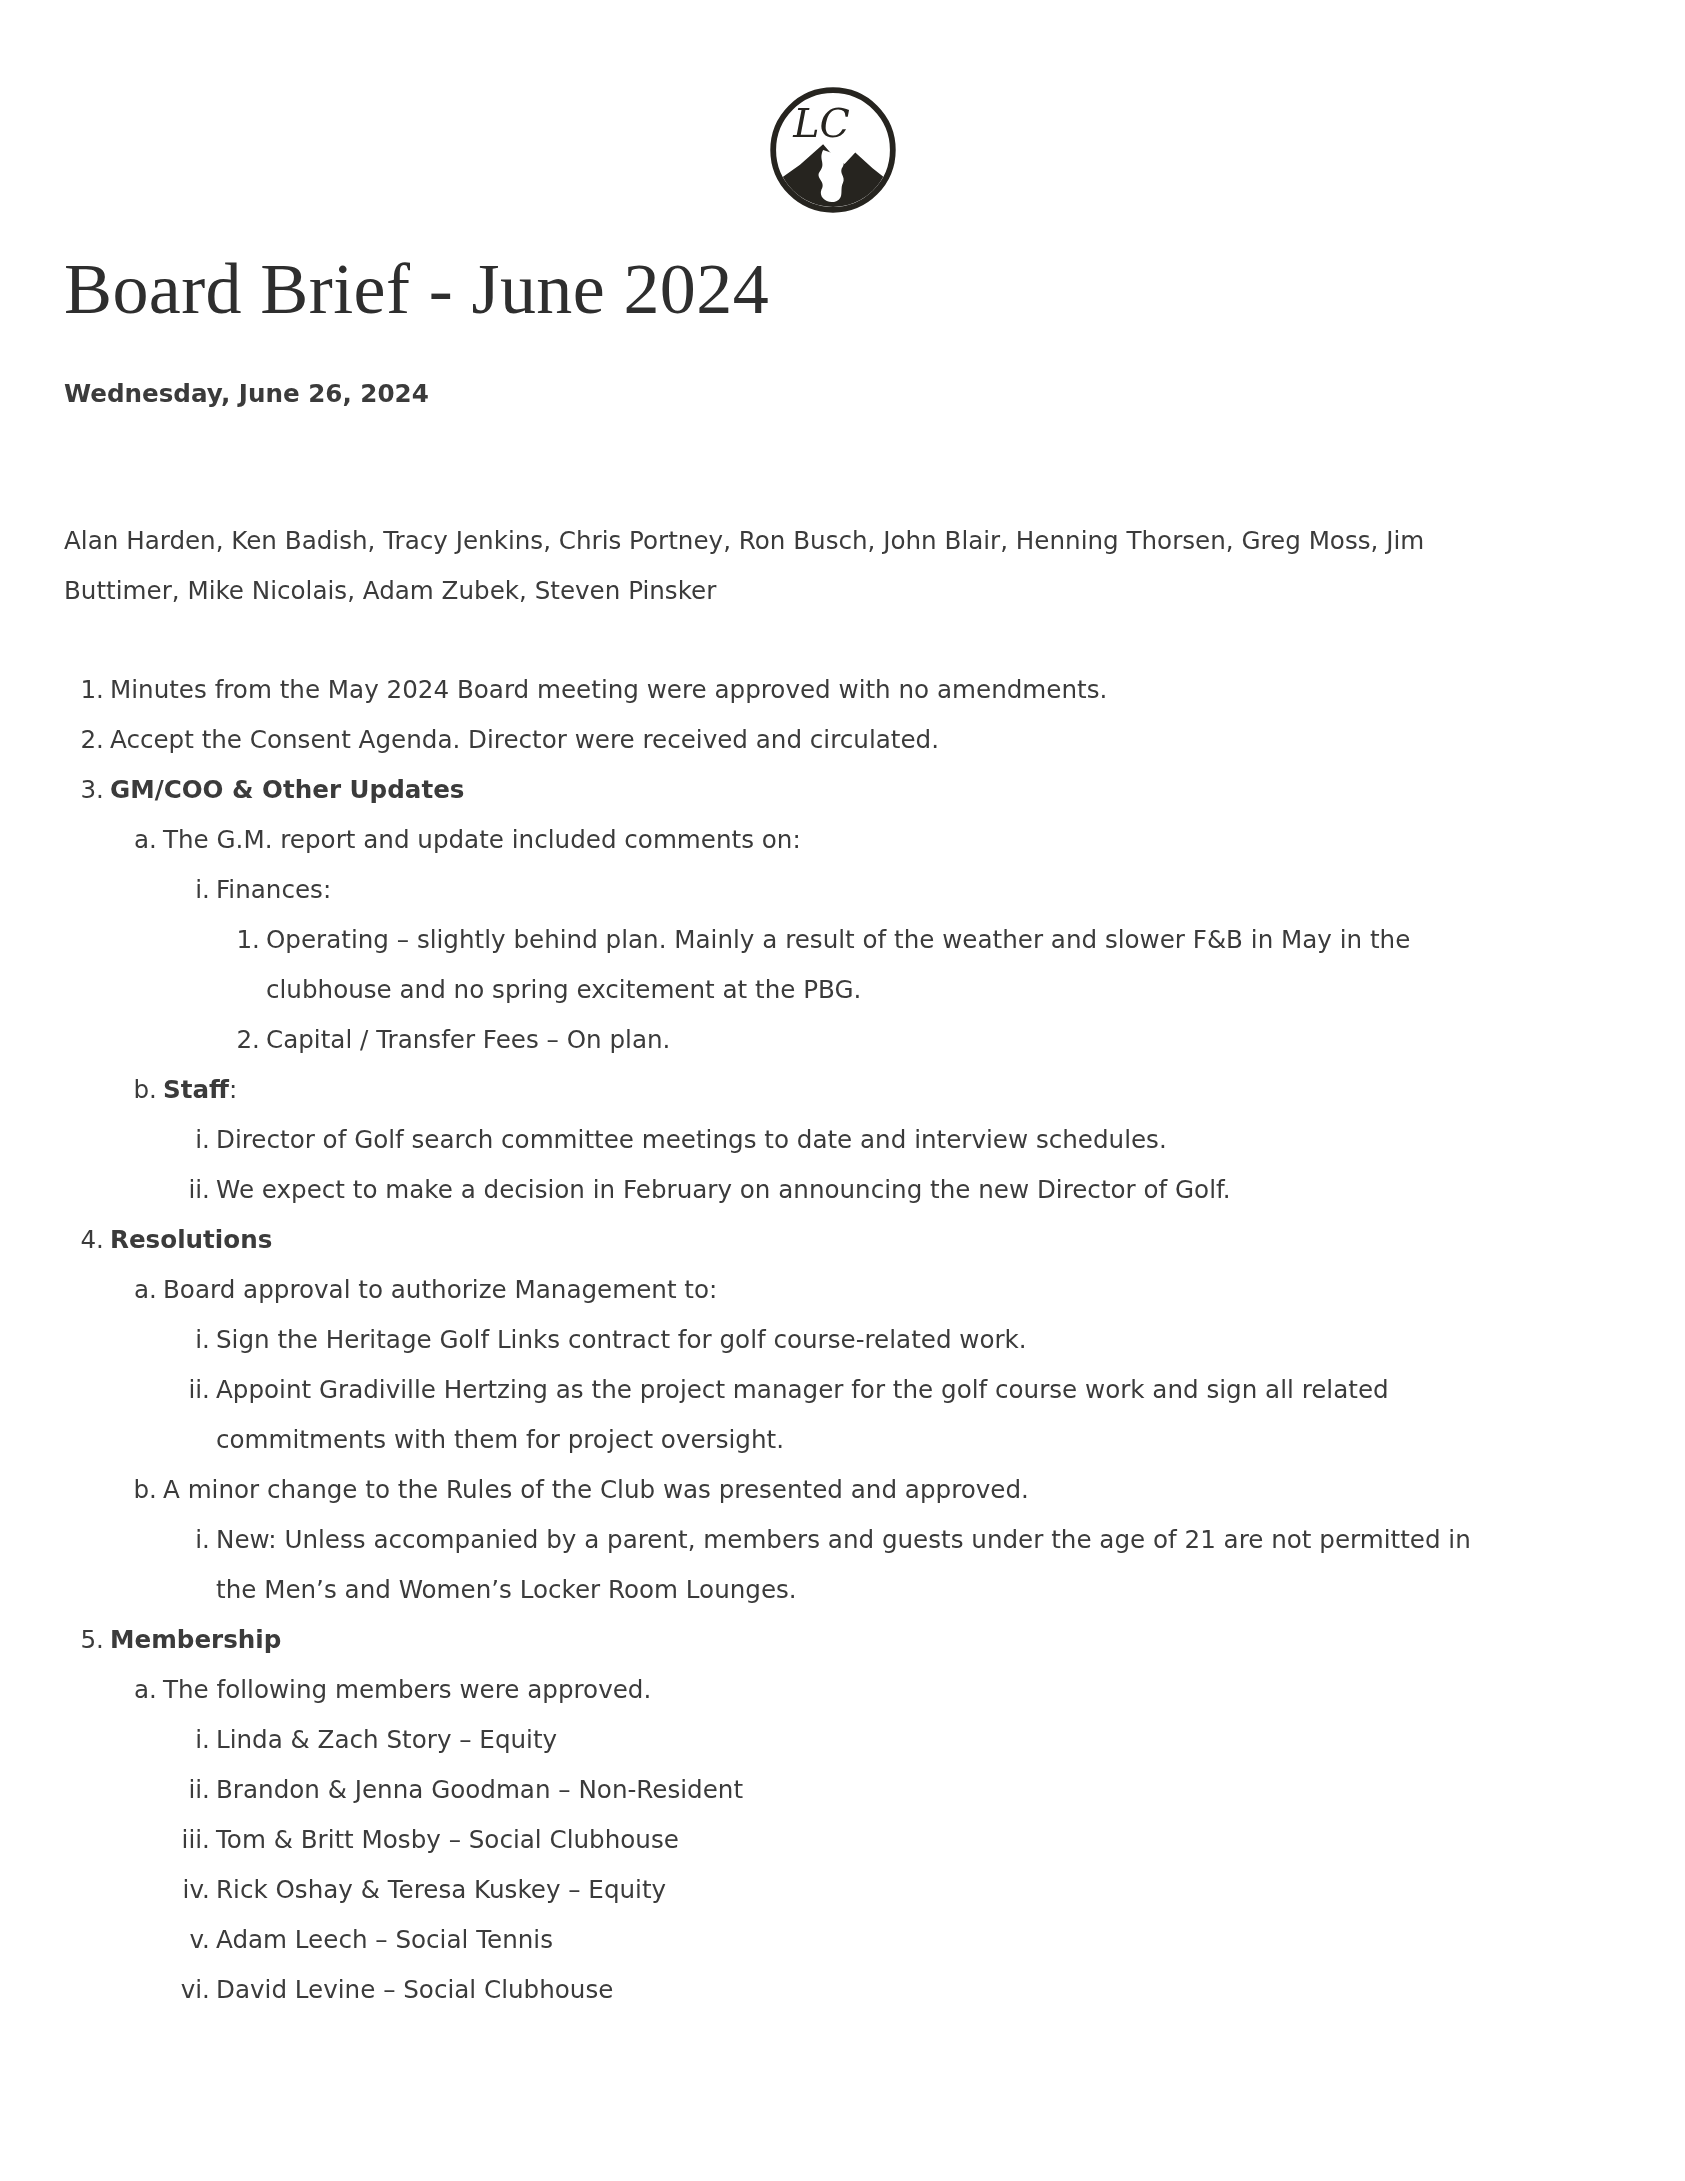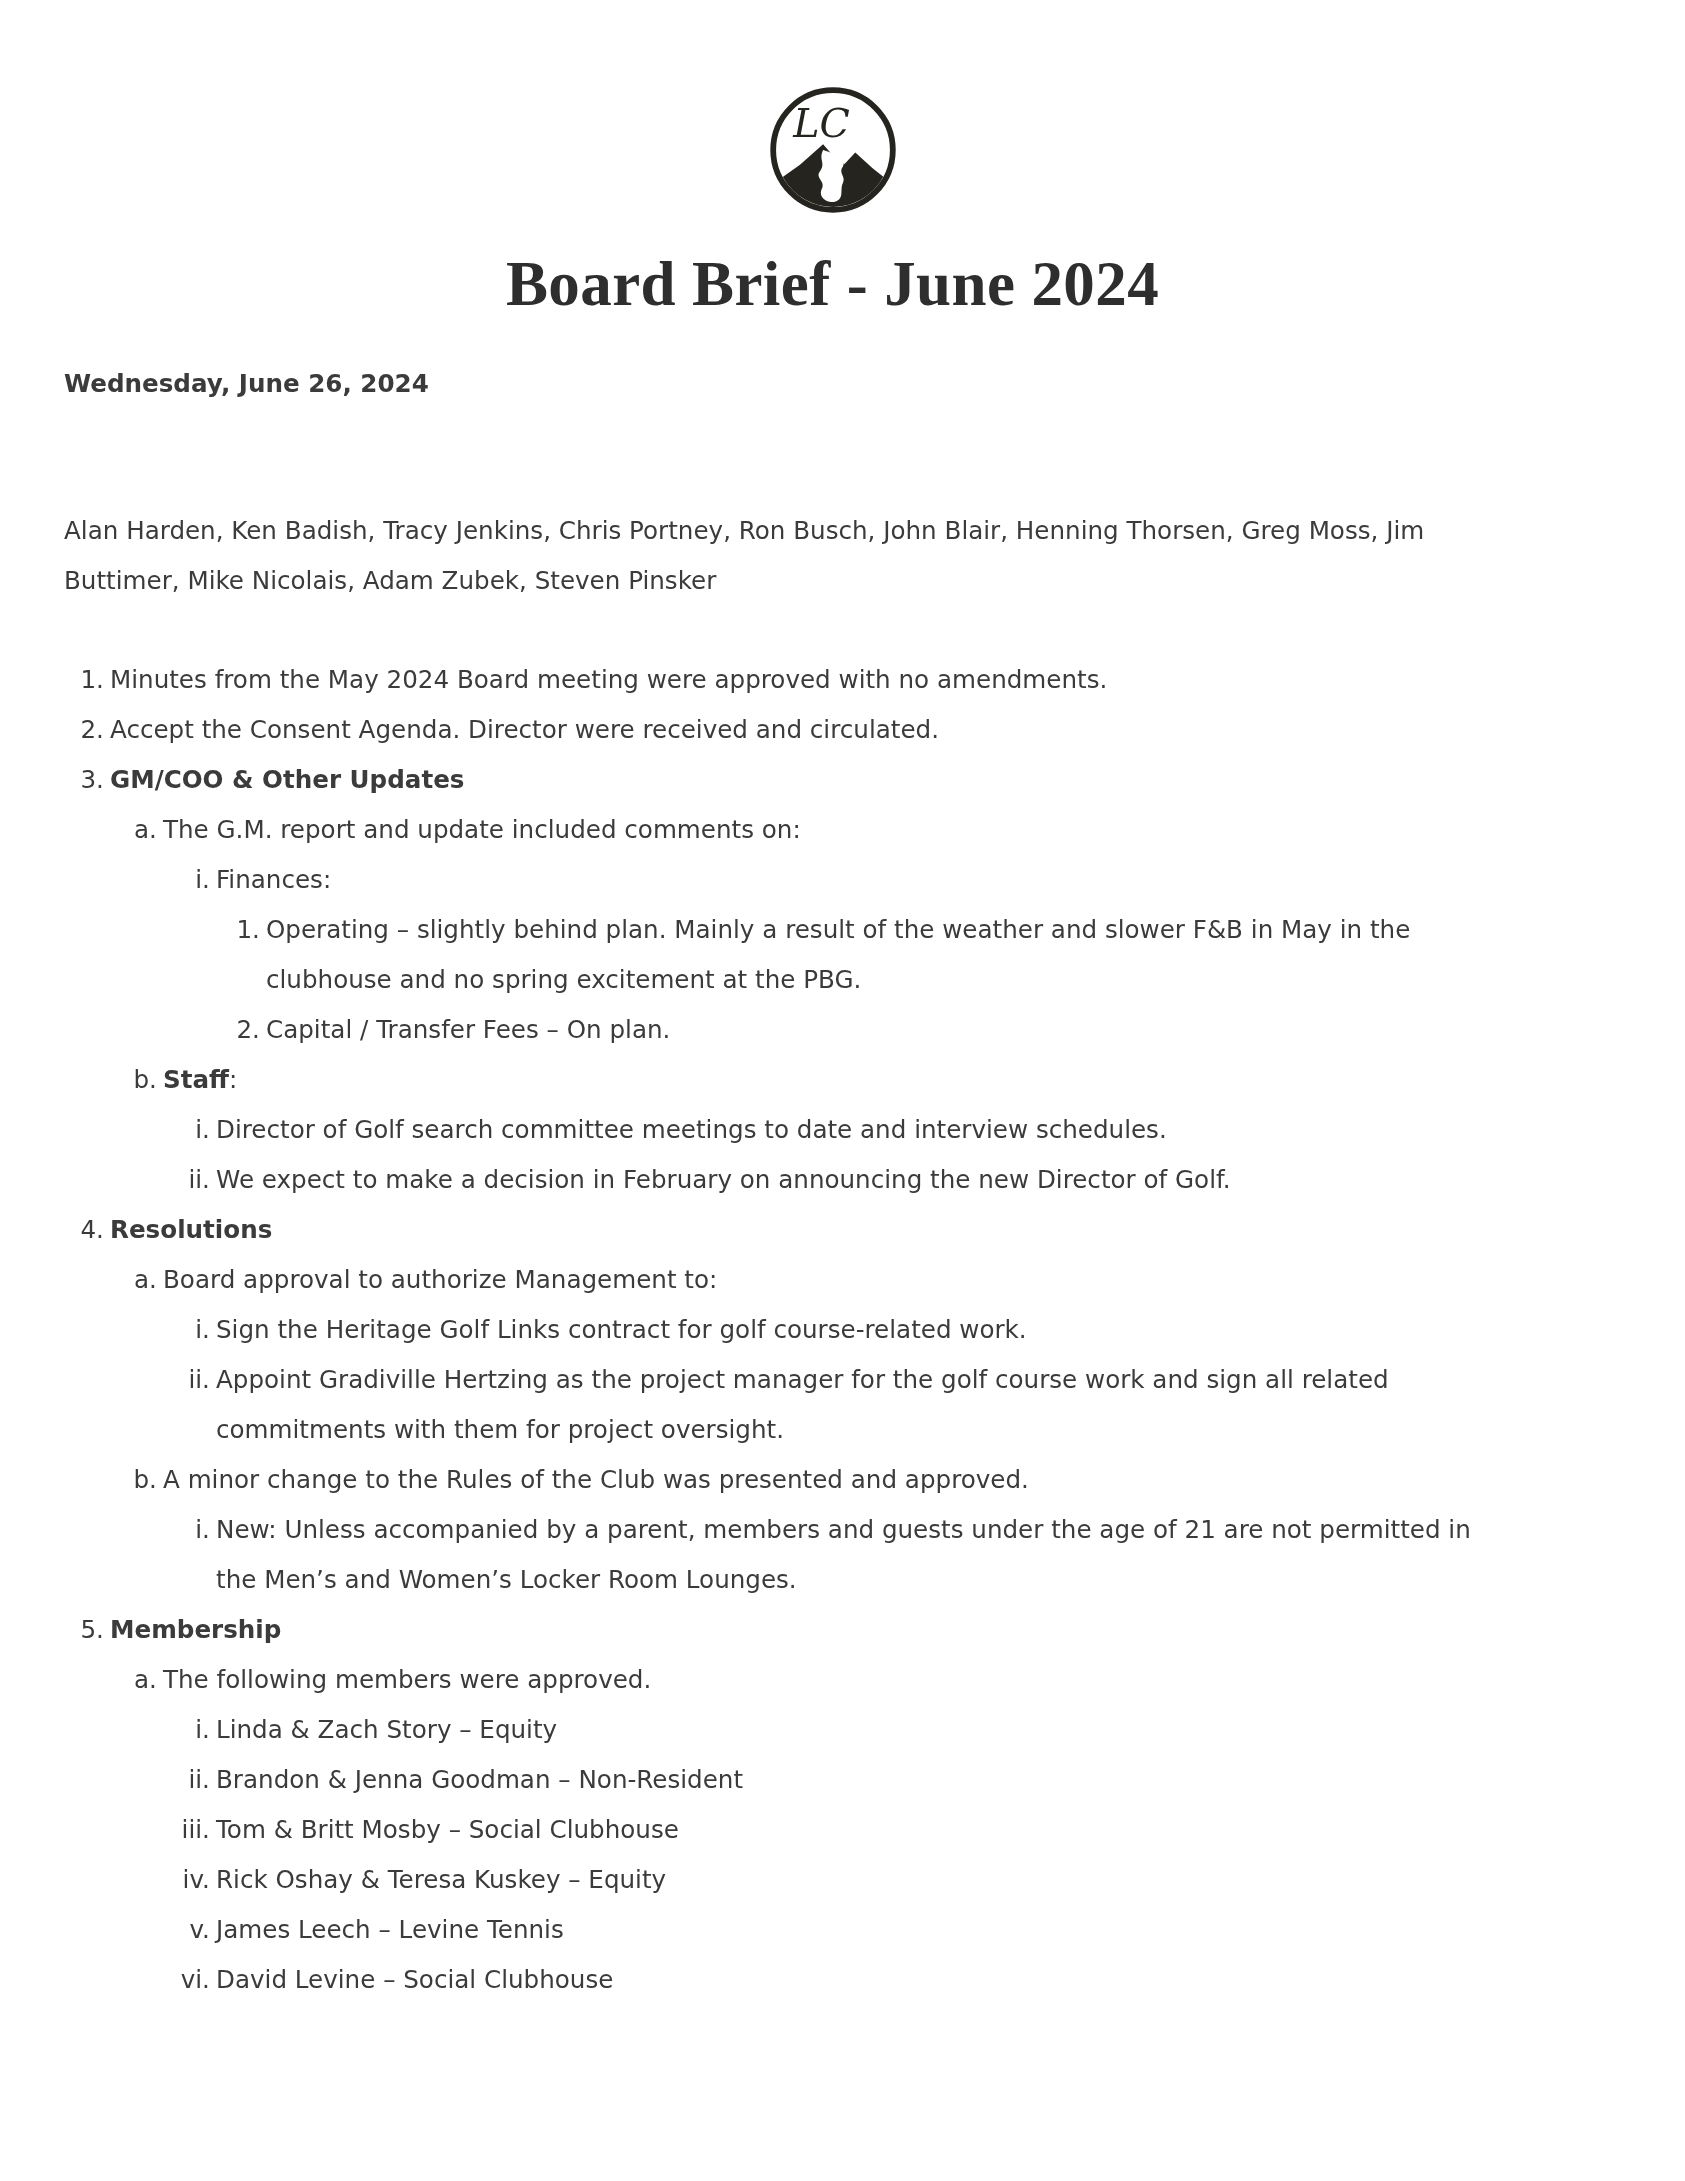--- a/index.html
+++ b/index.html
@@ -11,25 +11,24 @@
     overflow:hidden;
     background:#ffffff;
     font-family:"DejaVu Sans","Liberation Sans",sans-serif;
     font-size:24.6px;
     line-height:50px;
     color:#3b3b3b;
   }
   .logo { width:132px; height:132px; display:block; margin:84px auto 0 auto; }
   h1.title {
     font-family:"Liberation Serif","DejaVu Serif",serif;
-    font-weight:700;
-    font-size:63px;
+    font-weight:400;
+    font-size:72px;
     line-height:1.12;
     color:#2e2e2e;
-    text-align:center;
     margin:33px 0 0 0;
     letter-spacing:0.4px;
   }
   p.date { font-weight:700; margin:39px 0 0 0; }
   p.intro { margin:47px 0 0 0; }
   .pre { white-space:pre-line; }
   ol.outline { margin:49px 0 0 0; }
   ol { list-style:none; margin:0; padding:0 0 0 53px; counter-reset:item; }
   ol.lvl1 { padding-left:46px; }
   ol.lvl4 { padding-left:50px; }
@@ -129,21 +128,21 @@
     <li>
       <span class="b">Membership</span>
       <ol class="lvl2">
         <li>
           <span>The following members were approved.</span>
           <ol class="lvl3">
             <li><span>Linda &amp; Zach Story – Equity</span></li>
             <li><span>Brandon &amp; Jenna Goodman – Non-Resident</span></li>
             <li><span>Tom &amp; Britt Mosby – Social Clubhouse</span></li>
             <li><span>Rick Oshay &amp; Teresa Kuskey – Equity</span></li>
-            <li><span>James Leech – Levine Tennis</span></li>
+            <li><span>Adam Leech – Social Tennis</span></li>
             <li><span>David Levine – Social Clubhouse</span></li>
           </ol>
         </li>
       </ol>
     </li>
   </ol>
 
 </div>
 
 

